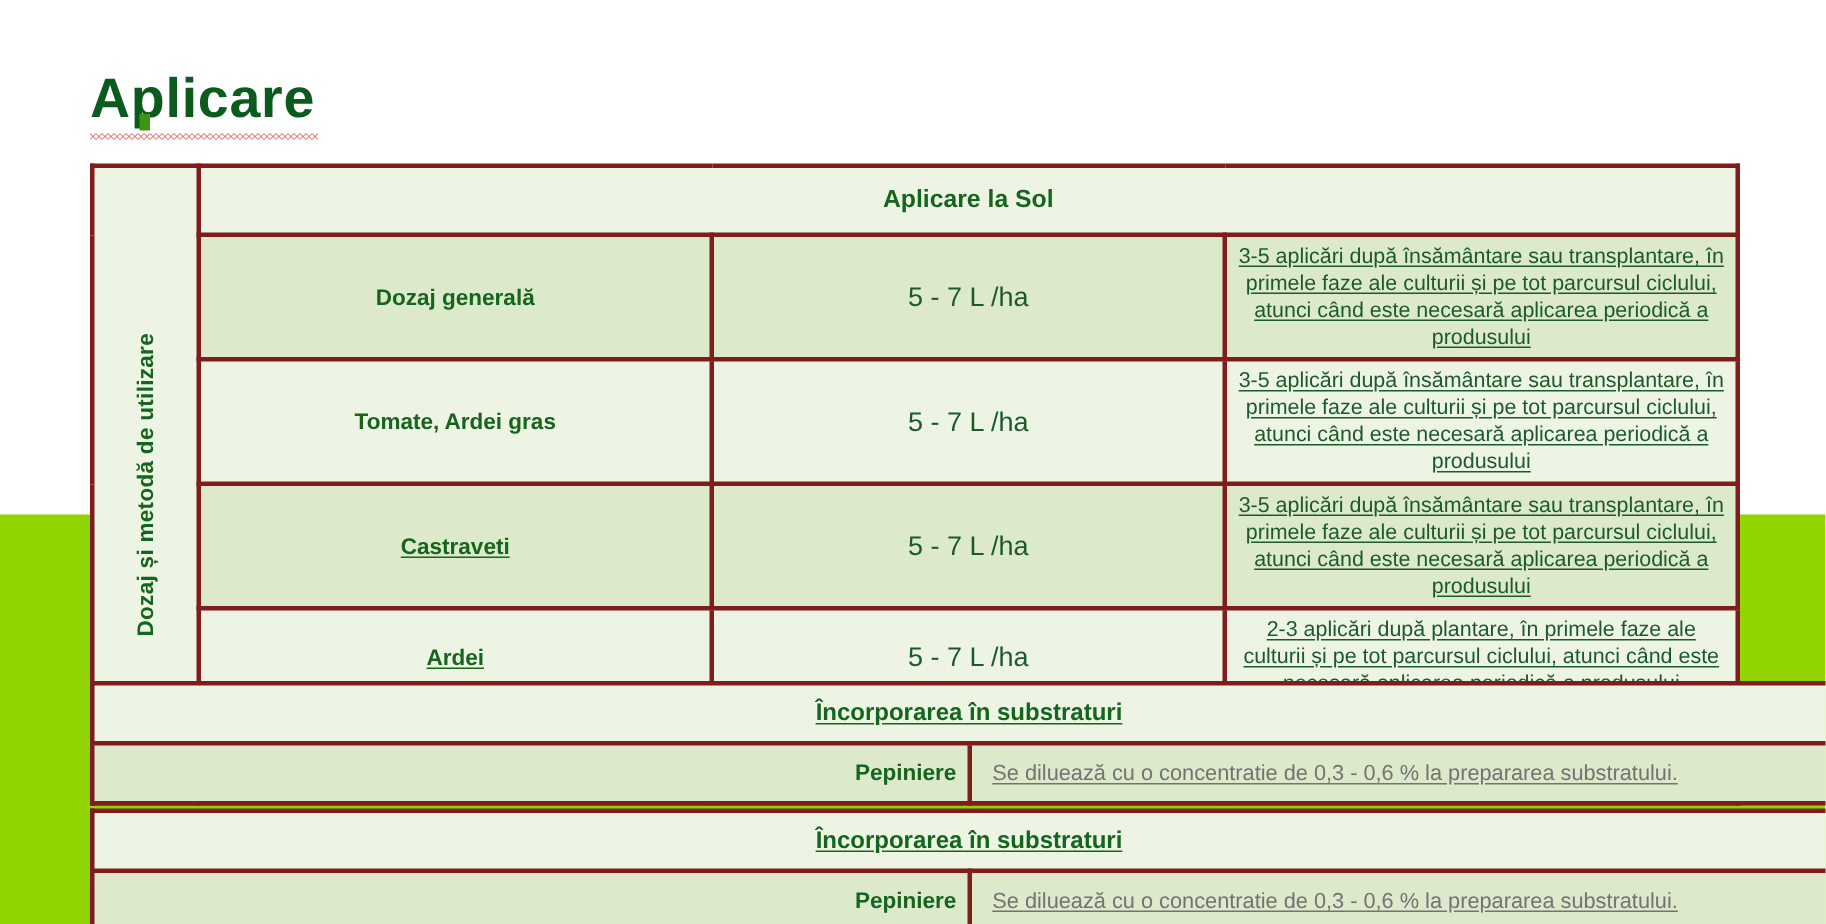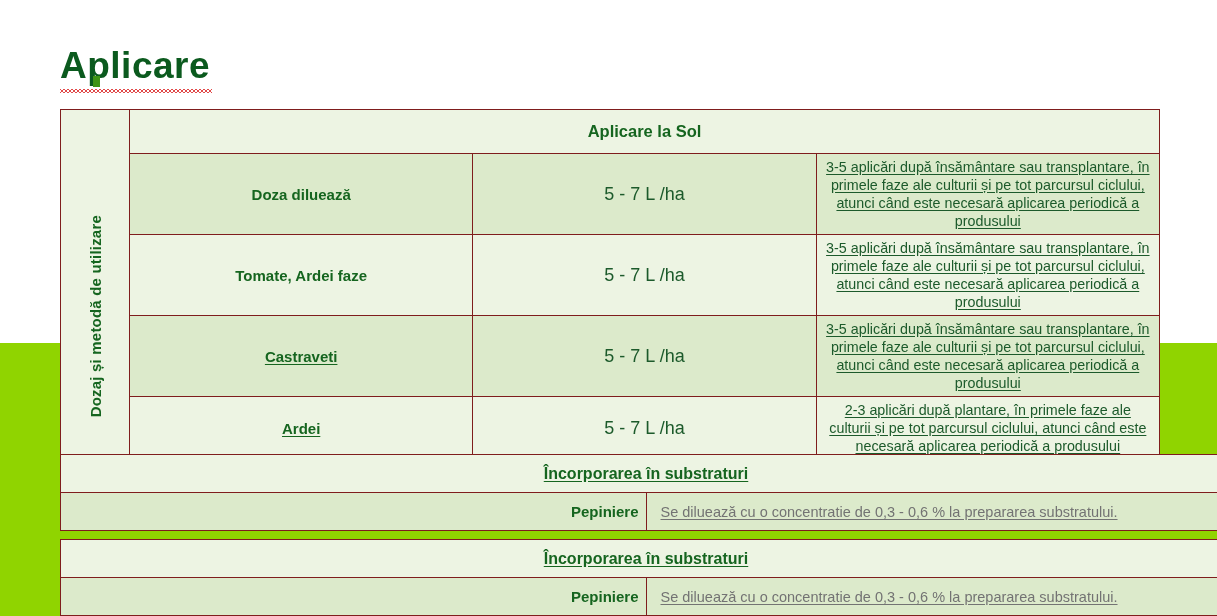--- a/index.html
+++ b/index.html
@@ -74,21 +74,21 @@
 
   
   .tbl {
     position: absolute;
     border-collapse: collapse;
     table-layout: fixed;
     font-size: 14.5px;
     color: #14651f;
   }
   .tbl td {
-    border: 1px solid #7f1d1d;
+    border: 3px solid #7f1d1d;
     padding: 4px 7px;
     vertical-align: middle;
     background: #edf4e3;
   }
   .bg-dark { background: #dceacb !important; }
   .bg-light { background: #edf4e3 !important; }
 
   
   #main-table {
     left: 60px;
@@ -211,27 +211,27 @@
         <tr>
       <td class="side" rowspan="6">
         <div class="vert-wrap">
           <span class="vert-text">Dozaj și metodă de utilizare</span>
         </div>
       </td>
       <td class="hdr-cell" colspan="3">Aplicare la Sol</td>
     </tr>
 
     <tr class="row-tall">
-      <td class="c-label lbl-cell bg-dark">Doza diluează</td>
+      <td class="c-label lbl-cell bg-dark">Dozaj generală</td>
       <td class="c-dose dose-cell bg-dark">5 - 7 L /ha</td>
       <td class="c-desc desc-cell bg-dark sq">3-5 aplicări după însământare sau transplantare, în primele faze ale culturii și pe tot parcursul ciclului, atunci când este necesară aplicarea periodică a produsului</td>
     </tr>
 
     <tr class="row-tall">
-      <td class="c-label lbl-cell bg-light">Tomate, Ardei faze</td>
+      <td class="c-label lbl-cell bg-light">Tomate, Ardei gras</td>
       <td class="c-dose dose-cell bg-light">5 - 7 L /ha</td>
       <td class="c-desc desc-cell bg-light sq">3-5 aplicări după însământare sau transplantare, în primele faze ale culturii și pe tot parcursul ciclului, atunci când este necesară aplicarea periodică a produsului</td>
     </tr>
 
     <tr class="row-tall">
       <td class="c-label lbl-cell bg-dark sq">Castraveti</td>
       <td class="c-dose dose-cell bg-dark">5 - 7 L /ha</td>
       <td class="c-desc desc-cell bg-dark sq">3-5 aplicări după însământare sau transplantare, în primele faze ale culturii și pe tot parcursul ciclului, atunci când este necesară aplicarea periodică a produsului</td>
     </tr>
 

